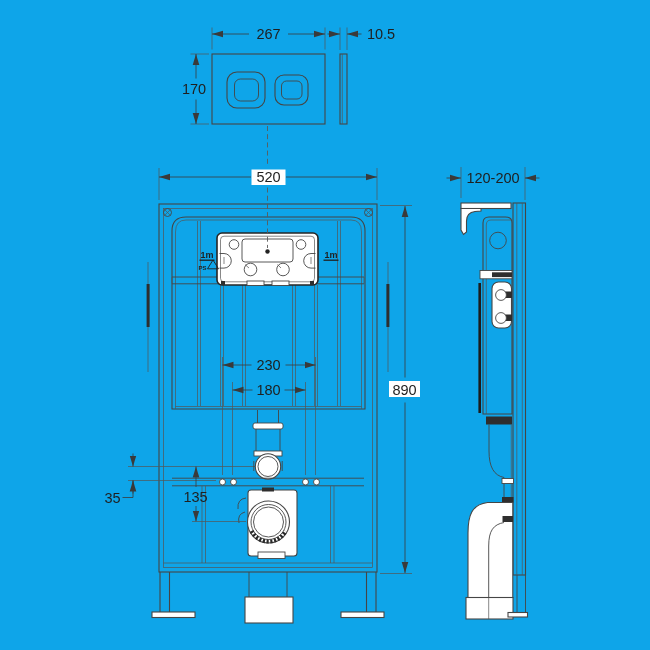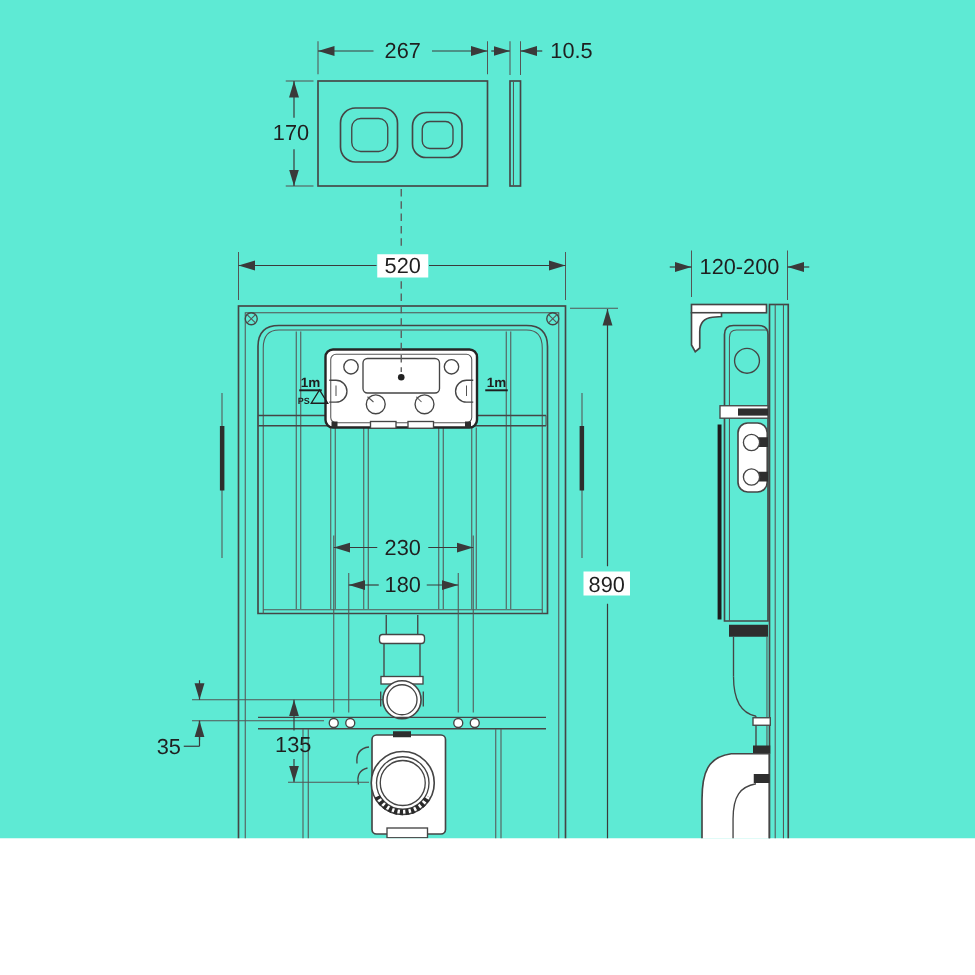--- a/index.html
+++ b/index.html
@@ -1,16 +1,16 @@
 <!DOCTYPE html>
 <html><head>
 <meta charset="utf-8">
 <style>
   html,body{margin:0;padding:0;background:#ffffff;}
-  .stage{position:relative;width:650px;height:559px;background:#5eead4;overflow:hidden;
+  .stage{position:relative;width:650px;height:650px;background:#0ea5e9;overflow:hidden;
          font-family:"Liberation Sans", sans-serif;}
   svg{position:absolute;left:0;top:0;}
   .ln{fill:none;stroke:#454545;stroke-width:1.1;}
   .tn{fill:none;stroke:#555555;stroke-width:0.7;}
   .md{fill:none;stroke:#454545;stroke-width:0.9;}
   .th{fill:none;stroke:#262626;stroke-width:1.6;}
   .dim{fill:none;stroke:#3a3a3a;stroke-width:0.8;}
   .dash{fill:none;stroke:#5a5a5a;stroke-width:0.9;stroke-dasharray:5 3.2;}
   .wh{fill:#ffffff;}
   .dk{fill:#2e2e2e;stroke:none;}

